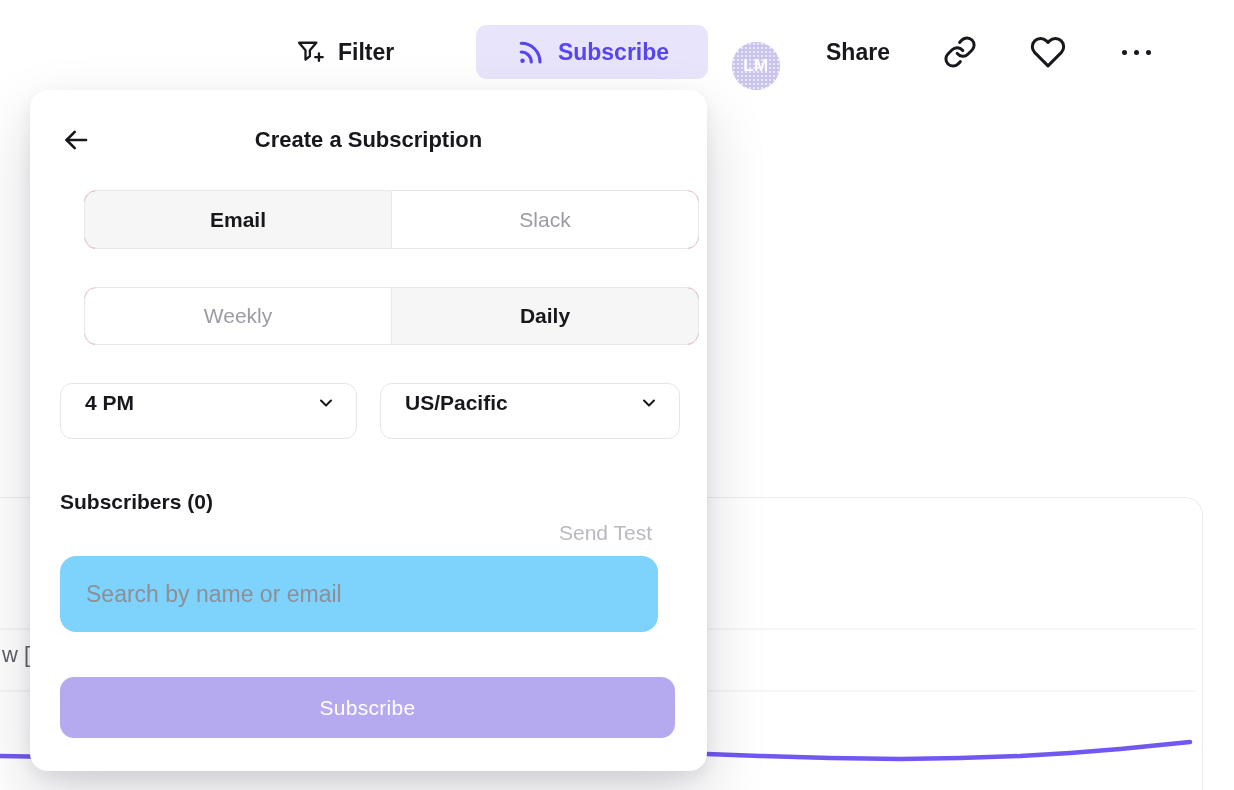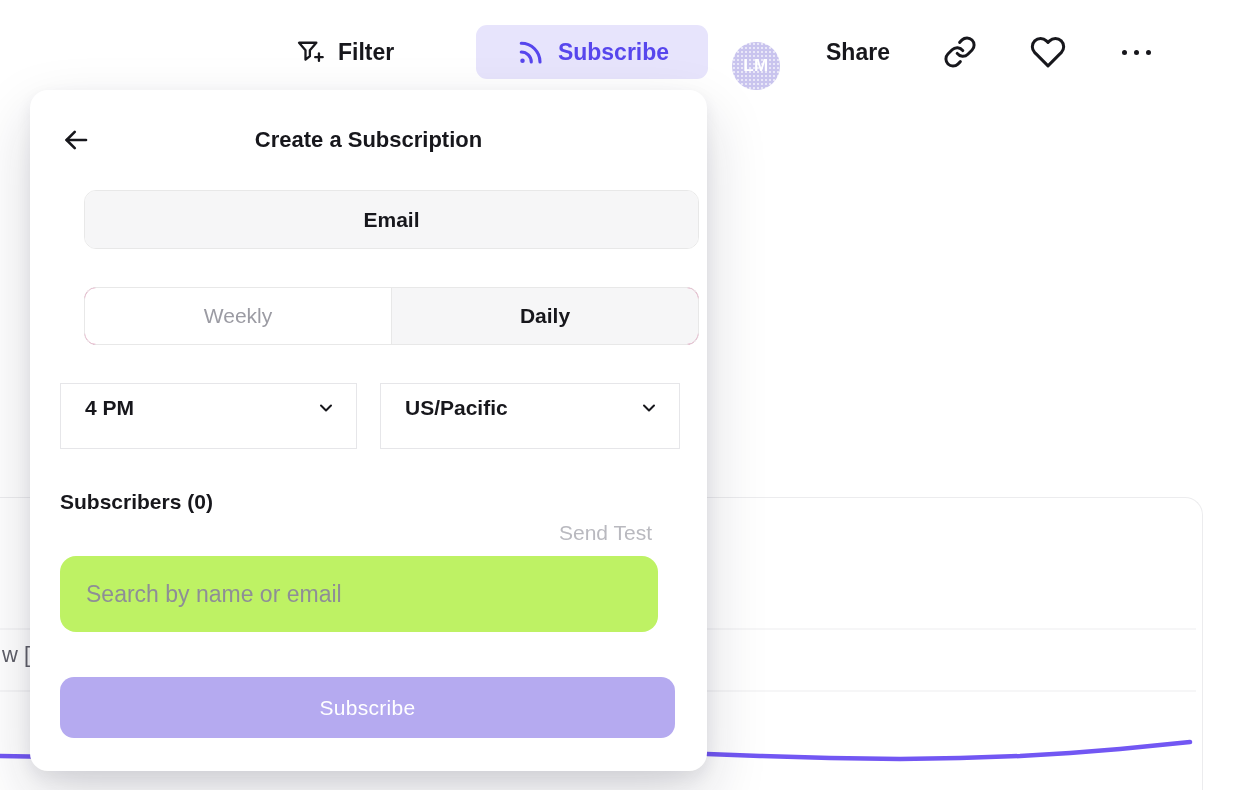--- a/index.html
+++ b/index.html
@@ -71,39 +71,39 @@
   .seg-freq   { top:197px; height:58px; }
   .seg-tab {
     flex:1; display:flex; align-items:center; justify-content:center;
     font-size:21px; font-weight:500; color:var(--text-gray);
     background:#fff; border:none; cursor:pointer;
   }
   .seg-tab + .seg-tab { border-left:1px solid var(--border); }
   .seg-tab.selected { background:#f6f6f7; color:var(--text-dark); font-weight:600; }
 
   .select {
-    position:absolute; top:293px; height:66px; display:flex; align-items:center;
+    position:absolute; top:293px; height:56px; display:flex; align-items:center;
     justify-content:space-between; padding:0 20px 16px 24px;
-    border:1px solid #e6e6e9; border-radius:0; background:#fff; cursor:pointer;
+    border:1px solid #e6e6e9; border-radius:12px; background:#fff; cursor:pointer;
   }
   .select-time { left:30px; width:297px; }
   .select-tz   { left:350px; width:300px; }
   .select-value { font-size:21px; font-weight:600; color:var(--text-dark); }
 
   .subscribers-heading {
     position:absolute; left:30px; top:400px;
     font-size:21px; font-weight:600; color:var(--text-dark);
   }
   .send-test-btn {
     position:absolute; right:55px; top:400px; background:none; border:none; cursor:pointer;
     font-size:21px; font-weight:500; color:var(--text-light-gray); font-family:inherit;margin-top:31px;
   }
   .search-input {
     position:absolute; left:30px; top:466px; width:598px; height:76px;
-    background:#bef264; border:none; border-radius:16px; padding:0 26px;
+    background:#7dd3fc; border:none; border-radius:16px; padding:0 26px;
     font-size:23px; color:var(--text-dark); font-family:inherit; outline:none;
   }
   .search-input::placeholder { color:#8e8e96; }
   .submit-btn {
     position:absolute; left:30px; top:587px; width:615px; height:61px;
     background:var(--accent-disabled); border:none; border-radius:14px; cursor:pointer;
     font-size:21px; font-weight:500; color:#ffffff; font-family:inherit; letter-spacing:.3px;
   }
   svg { display:block; }
 </style>
@@ -185,20 +185,21 @@
         <path d="M20 12H4.5"></path>
           <path d="M11 18.5 4.5 12 11 5.5"></path>
       </svg>
     </span>
   </button>
 
   <div class="modal-title">Create a Subscription</div>
 
   <div class="seg seg-channel">
     <button class="seg-tab selected">Email</button>
+    <button class="seg-tab">Slack</button>
   </div>
 
   <div class="seg seg-freq">
     <button class="seg-tab">Weekly</button>
     <button class="seg-tab selected">Daily</button>
   </div>
 
   <div class="select select-time">
     <span class="select-value">4 PM</span>
     <span>

